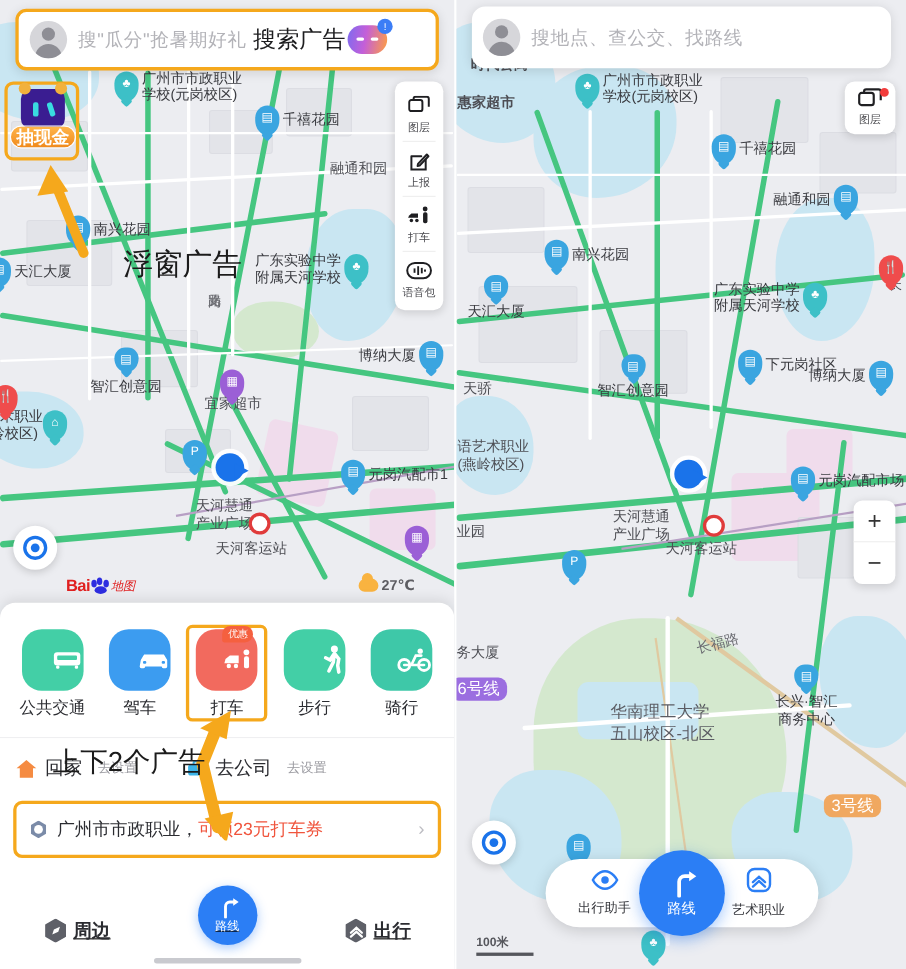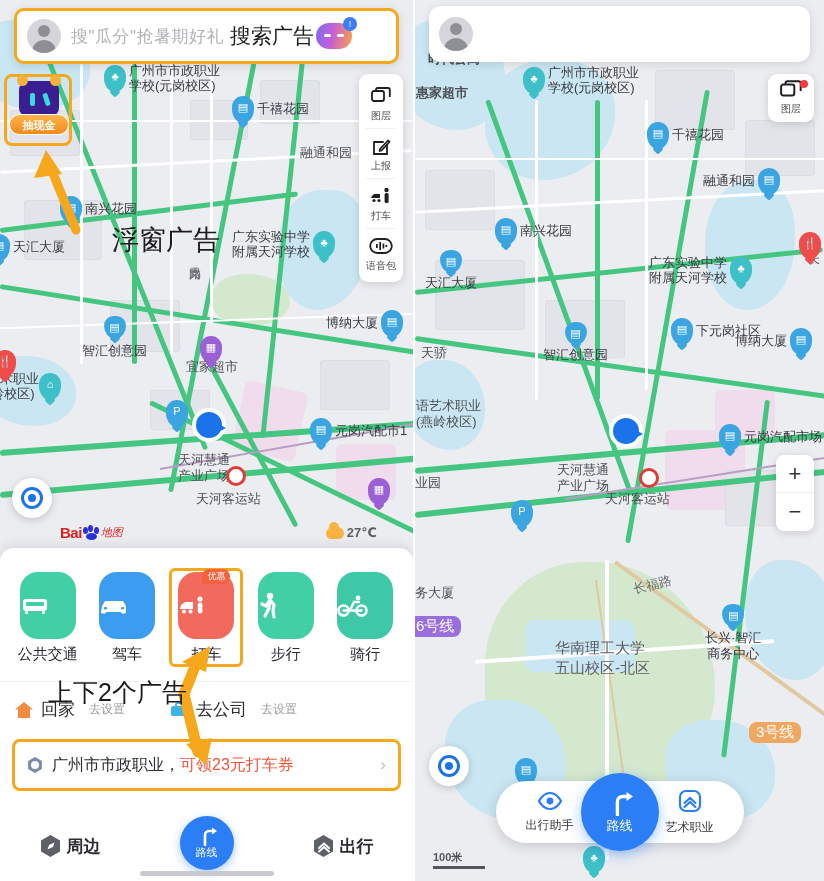--- a/index.html
+++ b/index.html
@@ -76,21 +76,21 @@
   .fa-bot::before, .fa-bot::after {
     content:""; position:absolute; top:-6px; width:11px; height:11px; border-radius:50%; background:#f2b13c;
   }
   .fa-bot::before { left:-2px; } .fa-bot::after { right:-2px; }
   .fa-eye { position:absolute; top:12px; width:5px; height:13px; background:#39dbe0; border-radius:2px; }
   .fa-eye.l { left: 11px; }
   .fa-eye.r { right: 10px; transform: rotate(-18deg); }
   .fa-badge {
     position:absolute; left: 2px; bottom: 8px; width: 60px; height: 21px; border-radius: 11px;
     background: linear-gradient(180deg,#ffb54a,#f08a1c); color:#fff;
-    font-size: 11px; line-height: 21px; text-align:center; font-weight: bold;
+    font-size: 16px; line-height: 21px; text-align:center; font-weight: bold;
     border: 1.5px solid #fff;
   }
 
   
   .toolbar {
     position: absolute; right: 10px; top: 74px; width: 44px;
     background: #fff; border-radius: 9px; box-shadow: 0 2px 8px rgba(0,0,0,.14); z-index: 30;
     padding: 4px 0;
   }
   .tb-item { padding: 7px 0 5px; text-align: center; position: relative; }
@@ -182,22 +182,22 @@
 
   
   .sheet {
     position:absolute; left:0; right:0; bottom:0; height:333px; background:#fff;
     border-radius:14px 14px 0 0; box-shadow:0 -2px 12px rgba(0,0,0,.10); z-index:45;
   }
   .modes { display:flex; padding: 20px 8px 10px; justify-content: space-around; }
   .mode { width:74px; text-align:center; position:relative; padding: 4px 0 2px; }
   .mode.hl { border:3px solid #f5a81c; border-radius:6px; padding: 1px 0 0; }
   .mode-ico {
-    width:56px;height:67px;border-radius:18px;margin:0 auto 6px; position:relative;
-    display:flex; align-items:center; justify-content:flex-start;
+    width:56px;height:56px;border-radius:18px;margin:0 auto 6px; position:relative;
+    display:flex; align-items:center; justify-content:flex-end;
   }
   .mode-lb { font-size:15px; color:#2b2c31; }
   .mode-badge {
     position:absolute; right:4px; top:-3px; background:#f5603f; color:#fff;
     font-size:9px; padding:1px 5px; border-radius:8px 8px 8px 2px;
   }
   .sheet-div { height:1px; background:#efeff1; margin: 4px 0 0; }
 
   .shortcuts { display:flex; align-items:center; padding: 16px 14px 12px; }
   .sc { display:flex; align-items:center; }
@@ -210,21 +210,21 @@
     display:flex; align-items:center; padding: 0 12px; background:#fff;
   }
   .promo-ico { width:16px;height:16px;background:#7b8ba8; margin-right:9px;
     clip-path: polygon(50% 0,93% 25%,93% 75%,50% 100%,7% 75%,7% 25%); position:relative;}
   .promo-ico::after{content:"";position:absolute;left:4px;top:4px;width:8px;height:8px;border-radius:50%;background:#fff;}
   .promo-t1 { font-size:16px; color:#2b2c31; }
   .promo-t2 { font-size:16px; color:#f0543c; }
   .promo-arr { margin-left:auto; color:#bdbdc3; font-size:17px; }
 
   .botnav { position:absolute; left:0; right:0; bottom:0; height:70px; display:flex;
-    align-items:center; justify-content:space-around; }
+    justify-content:space-around;text-decoration:underline; }
   .bn { display:flex; align-items:center; }
   .bn-ico { width:22px;height:22px; margin-right:5px; background:#5e6068;
     clip-path: polygon(50% 0,93% 25%,93% 75%,50% 100%,7% 75%,7% 25%);
     position:relative; }
   .bn-lb { font-size:17px; color:#2b2c31; font-weight:bold; }
   .bn-center {
     width:54px;height:54px;border-radius:50%;background:#2b7ef5; color:#fff;
     display:flex;flex-direction:column;align-items:center;justify-content:center; margin-top:-6px;
     box-shadow:0 3px 10px rgba(43,126,245,.4);
   }
@@ -759,20 +759,21 @@
         <div class="pin pin-teal">
             <span class="pin-glyph">♣</span>
           </div>
       </div>
       <div class="metro-tag" style="left:334px;top:722px;background:#f0a860;">3号线</div>
       <div class="metro-tag" style="left:-6px;top:616px;background:#9b6ee0;">6号线</div>
     </div>
 
     <div class="searchbar" style="top:6px;">
       <div class="avatar"></div>
+      <div class="sb-ph">搜地点、查公交、找路线</div>
     </div>
 
     <div class="layers-btn">
       <span class="red-dot"></span>
       <svg width="22" height="20" viewBox="0 0 20 18">
           <rect x="1" y="4" width="12" height="10" rx="2" fill="none" stroke="#1f1f22" stroke-width="1.8"></rect>
           <path d="M5 4 V2.8 A1.8 1.8 0 0 1 6.8 1 H17 A1.8 1.8 0 0 1 18.8 2.8 V10" fill="none" stroke="#1f1f22" stroke-width="1.8"></path>
         </svg>
       <span style="font-size:10px;color:#4a4a4f;margin-top:2px;">图层</span>
     </div>

